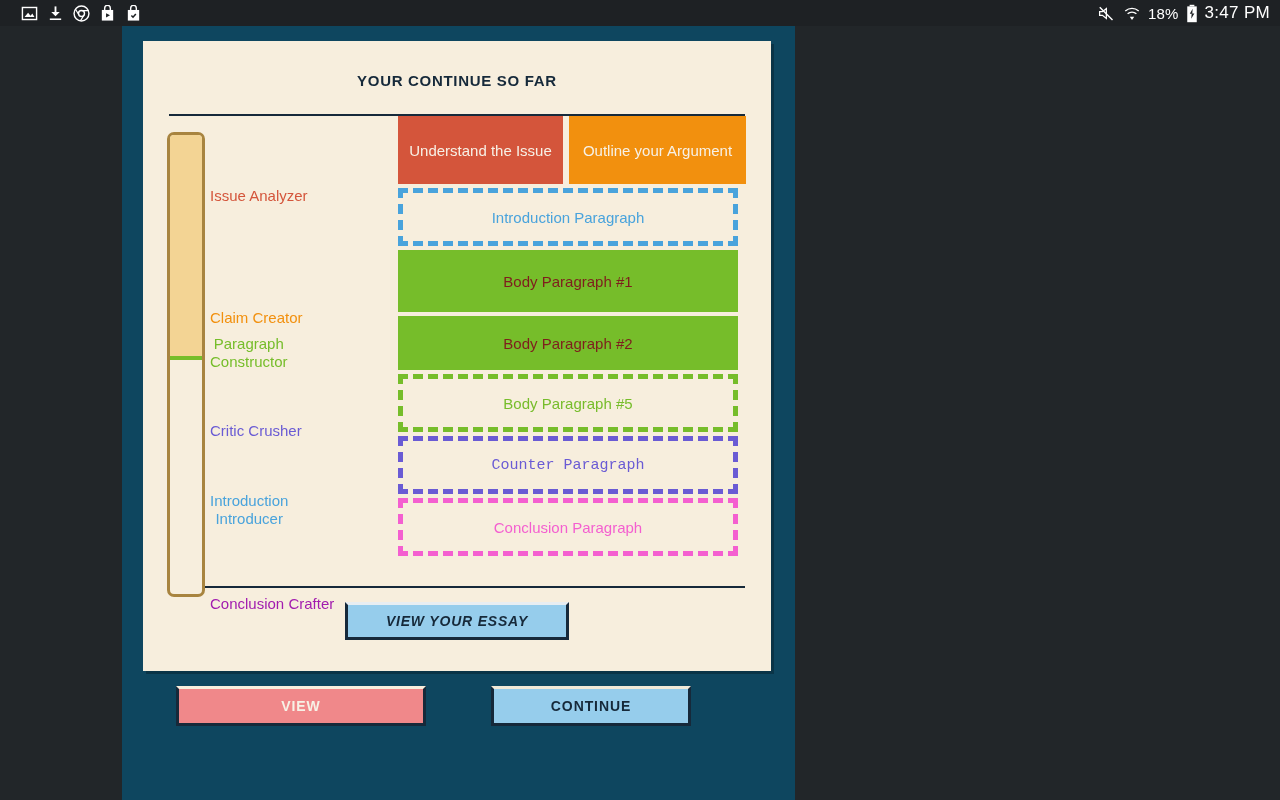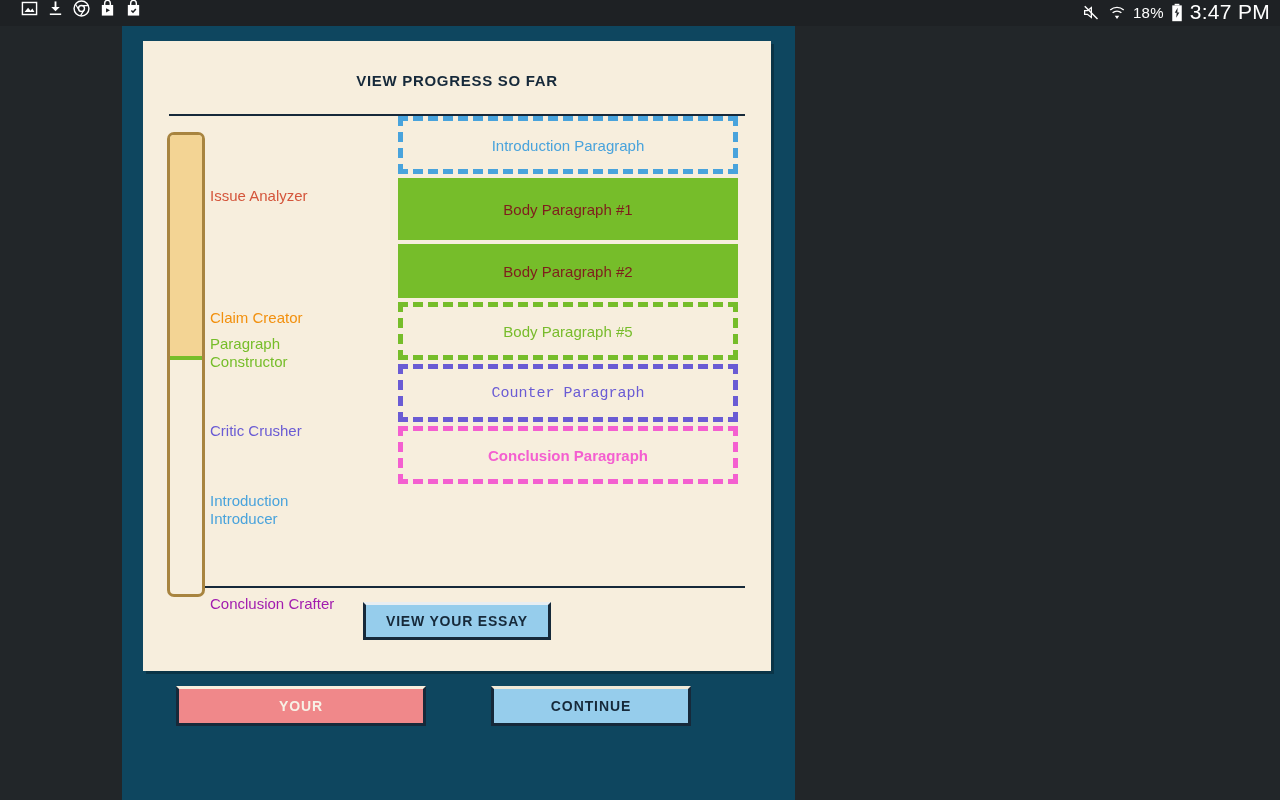--- a/index.html
+++ b/index.html
@@ -12,42 +12,42 @@
     font-family: "Liberation Sans", sans-serif;
   }
 
   
   #status-bar {
     position: absolute;
     top: 0; left: 0;
     width: 1280px; height: 26px;
     background: #1e2124;
     display: flex;
-    align-items: flex-start;
+    align-items: center;
     z-index: 20;
     padding-left: 12px;
   }
   #status-left {
     display: flex;
     align-items: center;
     gap: 9px;
     padding-left: 9px;
   }
   #status-right {
     margin-left: auto;
     display: flex;
     align-items: center;
     gap: 7px;
     padding-right: 10px;
     color: #ffffff;
     font-size: 16px;
   }
   .sb-icon { display: block; }
   #battery-pct { font-size: 15px; letter-spacing: .2px; }
-  #clock { font-size: 21px; letter-spacing: .3px; }
+  #clock { font-size: 17px; letter-spacing: .3px; }
 
   
   #app {
     position: absolute;
     top: 26px; left: 122px;
     width: 673px; height: 774px;
     background: #0e465f;
     overflow: hidden;
   }
 
@@ -95,21 +95,21 @@
   #progress-fill {
     width: 100%;
     background: #f3d494;
     border-bottom: 4px solid #76bd2a;
   }
 
   
   #stage-labels {
     position: absolute;
     left: 67px; top: 0;
-    width: 185px; height: 554px;
+    width: 185px; height: 554px; text-align: center;
   }
   .stage-label {
     position: absolute;
     font-size: 15px;
     line-height: 18px;
     white-space: pre-line;
   }
 
   
   #blocks {
@@ -144,39 +144,40 @@
     margin-bottom: 4px;
   }
   .solid-wide { color: #7f1d1d; }
   .dashed-wide { background: transparent; }
 
   #blk-intro   { height: 58px; border: 5px dashed #49a3dc; color: #49a3dc; }
   #blk-body1   { height: 62px; background: #76bd2a; }
   #blk-body2   { height: 54px; background: #76bd2a; }
   #blk-body3   { height: 58px; border: 5px dashed #76bd2a; color: #76bd2a; }
   #blk-counter { height: 58px; border: 5px dashed #6a5bd4; color: #6a5bd4; font-family: Liberation Mono, monospace; }
-  #blk-concl   { height: 58px; border: 5px dashed #f45fd0; color: #f45fd0; font-weight: bold; }
+  #blk-concl   { height: 58px; border: 5px dashed #f45fd0; color: #f45fd0; }
 
   
   #view-essay-wrap {
     display: flex;
     justify-content: center;
     padding-top: 14px;
   }
   #view-essay-button {
-    width: 188px; height: 38px;
+    width: 224px; height: 38px;
     background: #96cdec;
     border: 3px solid #16293a;
     border-top-color: #e8eef2;
     color: #16293a;
     font-size: 14px;
     font-weight: bold;
     letter-spacing: .8px;
     cursor: pointer;
     font-family: "Liberation Sans", sans-serif;
+    font-style: italic;
   }
 
   
   #action-bar {
     position: absolute;
     top: 660px; left: 0;
     width: 673px; height: 60px;
   }
   .action-button {
     position: absolute;
@@ -249,57 +250,61 @@
       <path d="M7.8 6l-3.6 6.2h2.4L6 18.6l4-6.6H7.4z" fill="#1e2124"></path>
     </svg>
     <span id="clock">3:47 PM</span>
   </div>
 </div>
 
 <div id="app">
 
   <div id="progress-card">
 
-    <div id="card-title">VIEW PROGRESS SO FAR</div>
+    <div id="card-title">YOUR CONTINUE SO FAR</div>
     <div class="rule"></div>
 
     <div id="card-body">
 
       <div id="progress-track">
         <div id="progress-fill" style="height: 49%;"></div>
       </div>
 
       <div id="stage-labels">
         <div class="stage-label" style="color: rgb(212, 85, 59); top: 71px;">Issue Analyzer</div>
         <div class="stage-label" style="color: rgb(242, 144, 14); top: 149px; margin-top: 44px;">Claim Creator</div>
         <div class="stage-label" style="color: rgb(118, 189, 42); top: 219px;">Paragraph
 Constructor</div>
         <div class="stage-label" style="color: rgb(106, 91, 212); top: 306px;">Critic Crusher</div>
         <div class="stage-label" style="color: rgb(73, 163, 220); top: 376px;">Introduction
 Introducer</div>
         <div class="stage-label" style="color: #a21caf; top: 443px; margin-top: 36px;">Conclusion Crafter</div>
       </div>
 
       <div id="blocks">
+        <div class="row-top">
+          <div id="blk-understand" class="solid-block" style="background: rgb(212, 85, 59);">Understand the Issue</div>
+          <div id="blk-outline" class="solid-block" style="background: rgb(242, 144, 14);">Outline your Argument</div>
+        </div>
 
         <div id="blk-intro" class="wide-block dashed-wide" style="border-color: rgb(73, 163, 220); color: rgb(73, 163, 220);">Introduction Paragraph</div>
         <div id="blk-body1" class="wide-block solid-wide" style="background: rgb(118, 189, 42);">Body Paragraph #1</div>
         <div id="blk-body2" class="wide-block solid-wide" style="background: rgb(118, 189, 42);">Body Paragraph #2</div>
         <div id="blk-body3" class="wide-block dashed-wide" style="border-color: rgb(118, 189, 42); color: rgb(118, 189, 42);">Body Paragraph #5</div>
         <div id="blk-counter" class="wide-block dashed-wide" style="border-color: rgb(106, 91, 212); color: rgb(106, 91, 212);">Counter Paragraph</div>
         <div id="blk-concl" class="wide-block dashed-wide" style="border-color: rgb(244, 95, 208); color: rgb(244, 95, 208);">Conclusion Paragraph</div>
       </div>
 
     </div>
 
     <div class="rule" id="rule-bottom"></div>
 
     <div id="view-essay-wrap">
       <button id="view-essay-button">VIEW YOUR ESSAY</button>
     </div>
   </div>
 
   <div id="action-bar">
-    <button id="redo-button" class="action-button">YOUR</button>
+    <button id="redo-button" class="action-button">VIEW</button>
     <button id="continue-button" class="action-button">CONTINUE</button>
   </div>
 
 </div>
 
 </body></html>

